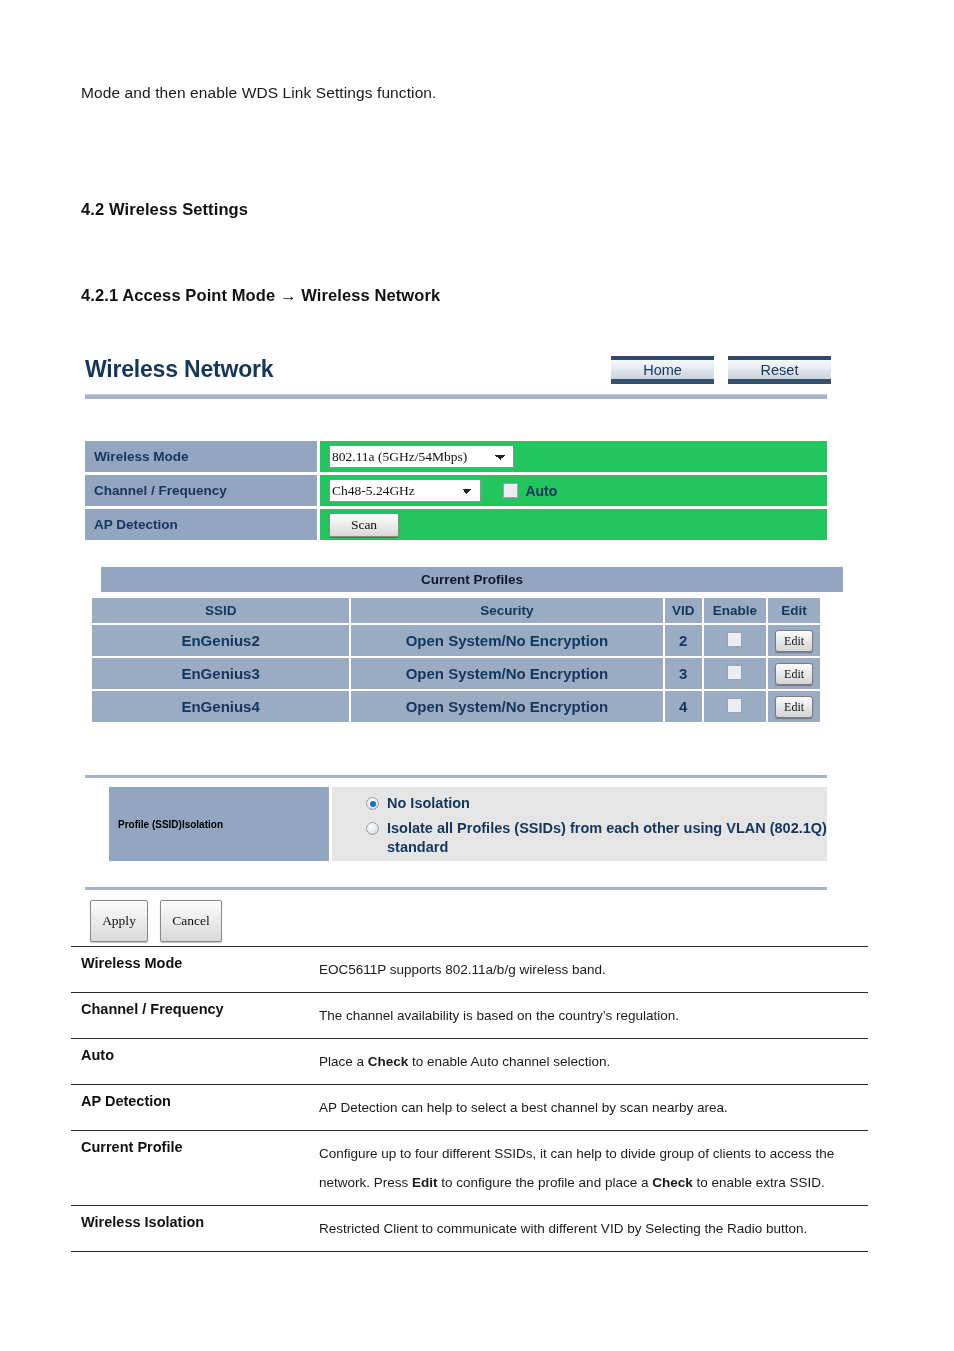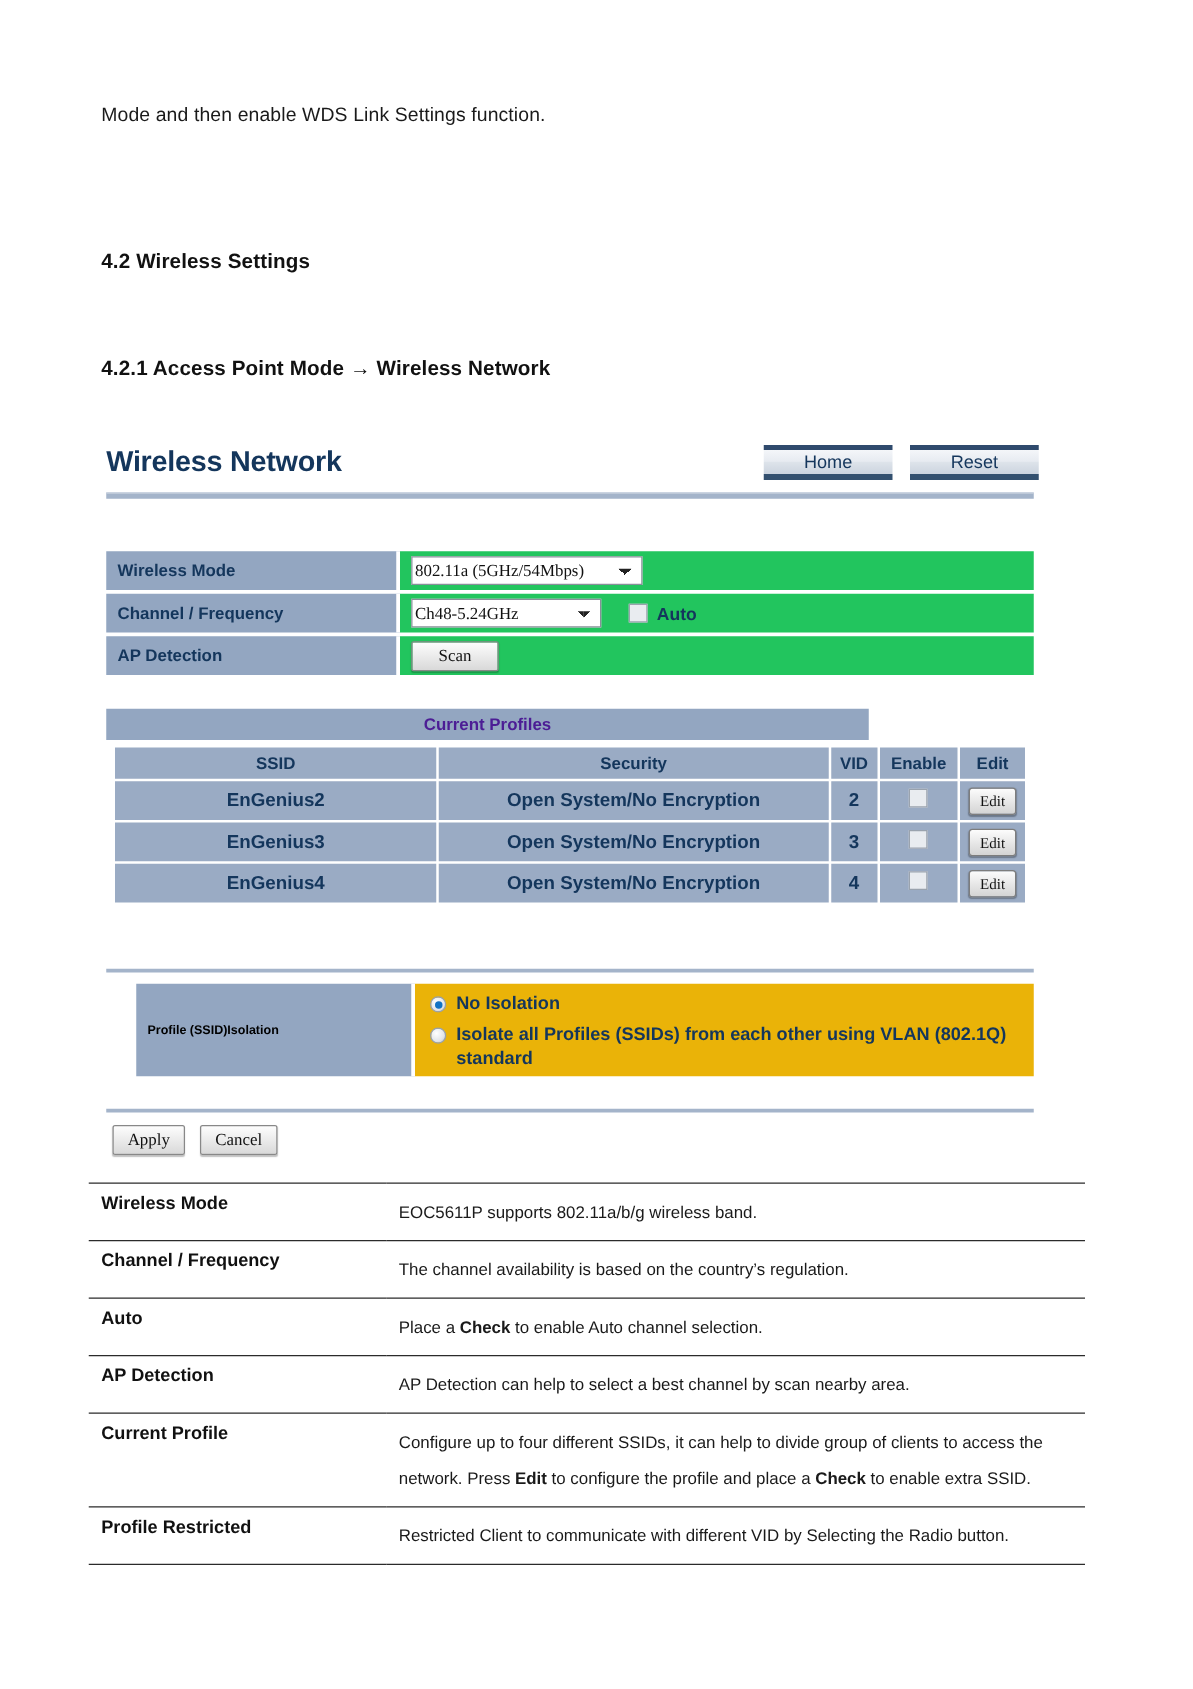--- a/index.html
+++ b/index.html
@@ -198,28 +198,28 @@
     border-radius: 2px;
     box-shadow: 0 1px 1px rgba(0,0,0,0.25);
     cursor: pointer;
     padding: 2px 0;
   }
   .btn-scan { width: 70px; height: 24px; }
 
   
   .prof-head {
     position: absolute;
-    left: 0px;
+    left: 16px;
     top: 217px;
-    width: 610px;
+    width: 742px;
     height: 25px;
     line-height: 25px;
     text-align: center;
     background: #93a6c1;
-    color: #4c1d95;
+    color: #0f172a;
     font-size: 13.5px;
     font-weight: bold;
   }
   .prof-table {
     position: absolute;
     left: 5px;
     top: 246px;
     width: 732px;
     border-collapse: separate;
     border-spacing: 2px 2px;
@@ -281,22 +281,22 @@
     font-weight: bold;
     display: flex;
     align-items: center;
     padding-left: 9px;
     box-sizing: border-box;
     border-right: 3px solid #ffffff;
     margin-left: 24px;
   }
   .iso-opts {
     flex: 1;
-    background: #eab308;
-    padding: 7px 0 0 12px;
+    background: #e5e5e5;
+    padding: 7px 0 0 34px;
     box-sizing: border-box;
   }
   .iso-opt {
     display: flex;
     align-items: flex-start;
     gap: 8px;
     margin-bottom: 6px;
   }
   .radio {
     width: 13px;
@@ -337,21 +337,21 @@
     height: 3px;
     background: #a4b4ca;
   }
   .act-btns {
     position: absolute;
     left: 5px;
     top: 550px;
     display: flex;
     gap: 12px;
   }
-  .btn-apply, .btn-cancel { height: 24px; }
+  .btn-apply, .btn-cancel { height: 42px; }
   .btn-apply  { width: 58px; }
   .btn-cancel { width: 62px; }
 
   
   .desc-table {
     position: absolute;
     left: 71px;
     top: 946px;
     width: 797px;
     border-collapse: collapse;
@@ -500,17 +500,17 @@
   </tr>
   <tr>
     <td class="desc-term">AP Detection</td>
     <td class="desc-def">AP Detection can help to select a best channel by scan nearby area.</td>
   </tr>
   <tr>
     <td class="desc-term">Current Profile</td>
     <td class="desc-def">Configure up to four different SSIDs, it can help to divide group of clients to access the network. Press <b>Edit</b> to configure the profile and place a <b>Check</b> to enable extra SSID.</td>
   </tr>
   <tr>
-    <td class="desc-term">Profile Restricted</td>
+    <td class="desc-term">Wireless Isolation</td>
     <td class="desc-def">Restricted Client to communicate with different VID by Selecting the Radio button.</td>
   </tr>
 </tbody>
   </table>
 
 </body></html>

